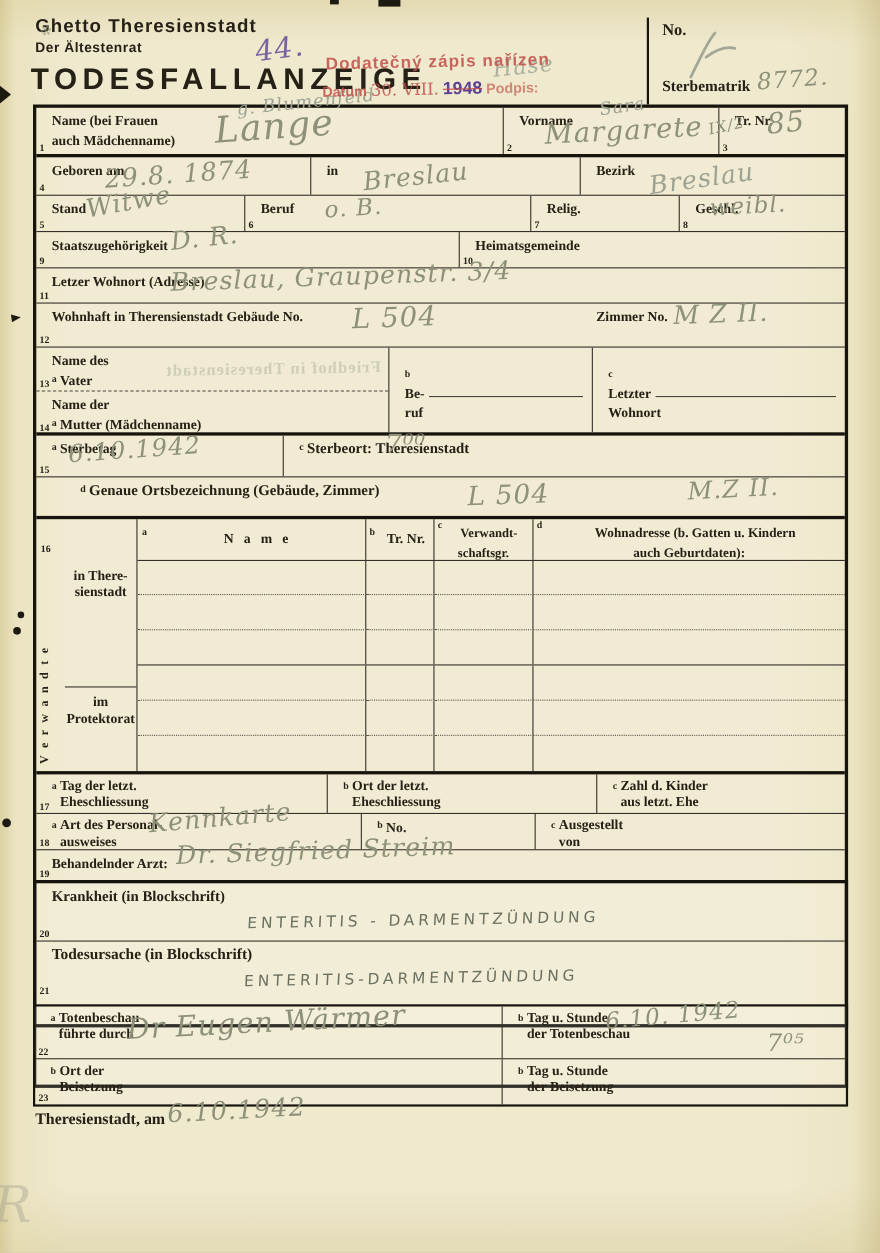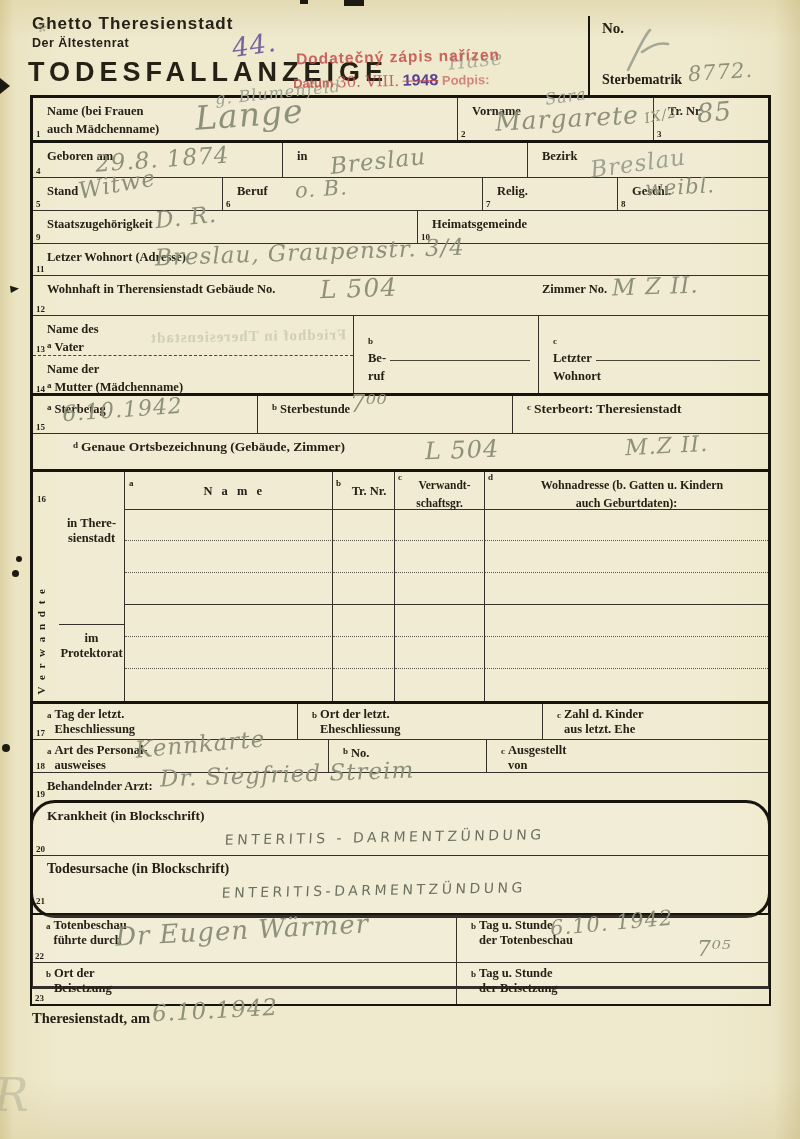--- a/index.html
+++ b/index.html
@@ -179,23 +179,20 @@
           </div>
         <span class="lbl">Wohnort</span>
       </div>
     </div>
 
     <div class="row" style="height:38px;">
       <div class="cell" style="width:225px;">
         <span class="sub">a</span><span class="lbl">Sterbetag</span>
         <span class="num">15</span>
       </div>
-      <div class="cell" style="width:255px;">
-        <span class="sub">b</span><span class="lbl">Sterbestunde</span>
-      </div>
       <div class="cell last" style="flex:1;">
         <span class="sub">c</span><span class="lbl" style="font-size:13.5px;">Sterbeort: Theresienstadt</span>
       </div>
     </div>
 
     <div class="row thick" style="height:38px;">
       <div class="cell last" style="flex:1;padding-left:40px;">
         <span class="sub">d</span><span class="lbl" style="font-size:13.5px;">Genaue Ortsbezeichnung (Gebäude, Zimmer)</span>
       </div>
     </div>
@@ -307,21 +304,21 @@
     </div>
 
     <div class="row nob" style="height:27px;">
       <div class="cell last" style="flex:1;">
         <span class="lbl">Behandelnder Arzt:</span>
         <span class="num">19</span>
       </div>
     </div>
   </div>
 
-  <div class="box" style="top:800px;height:118px;border-radius:25px;">
+  <div class="box" style="top:800px;height:134px;">
     <div class="row" style="height:53px;">
       <div class="cell last" style="flex:1;">
         <span class="lbl" style="font-size:13.5px;">Krankheit (in Blockschrift)</span>
         <span class="num">20</span>
       </div>
     </div>
     <div class="row nob" style="height:51px;">
       <div class="cell last" style="flex:1;">
         <span class="lbl" style="font-size:14px;">Todesursache (in Blockschrift)</span>
         <span class="num">21</span>

